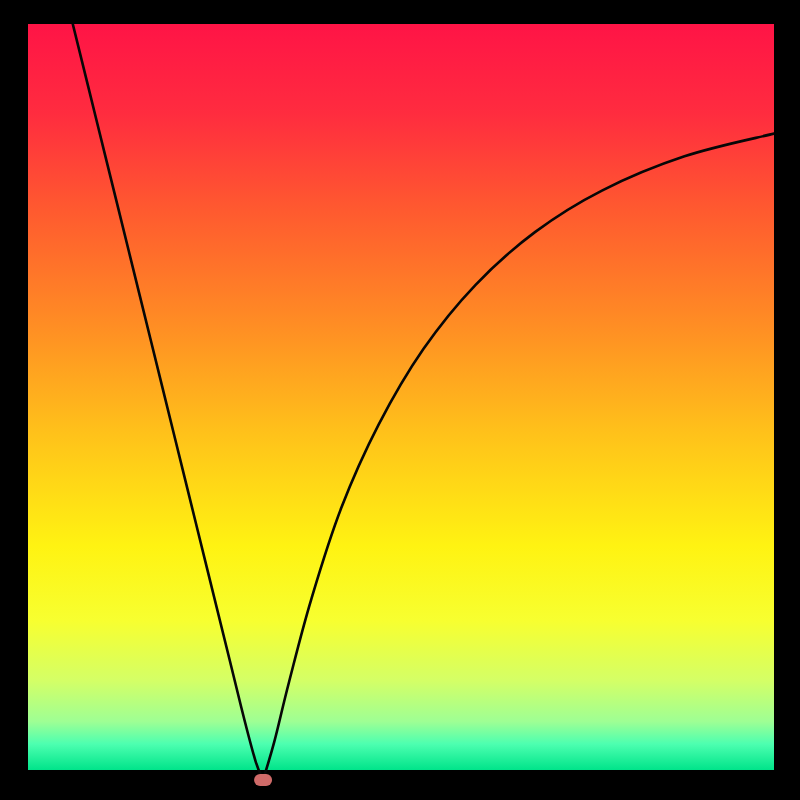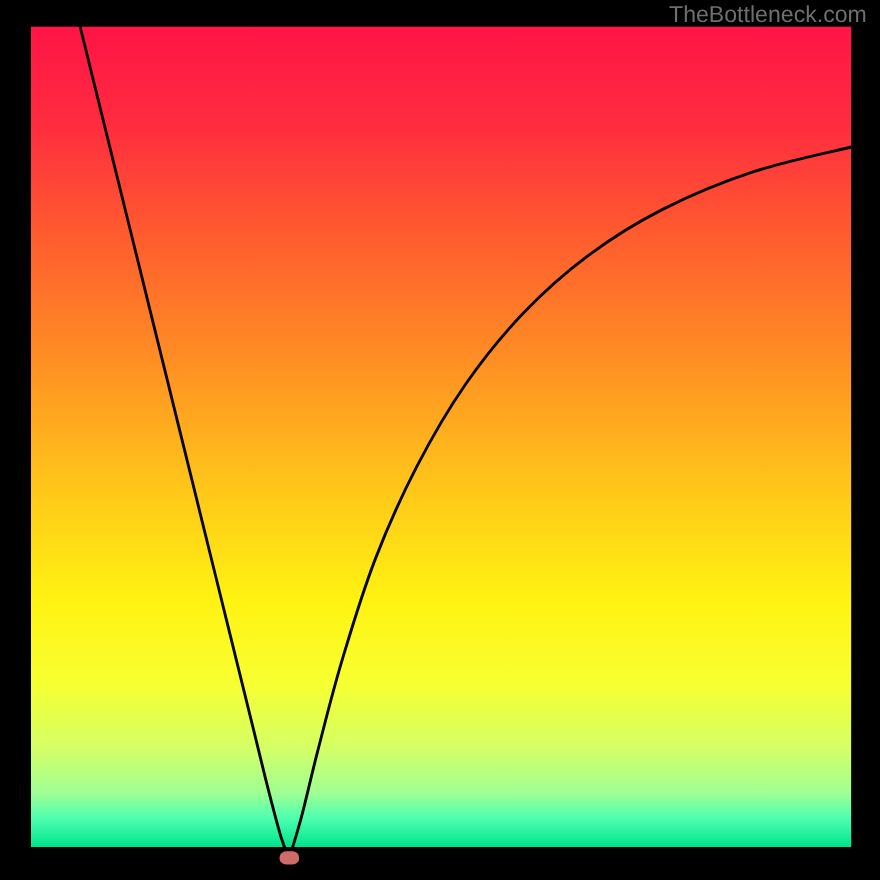--- a/index.html
+++ b/index.html
@@ -43,21 +43,20 @@
     color: #6f6f6f;
     font-size: 21px;
     letter-spacing: 0px;
     font-weight: 500;
   }
 </style>
 </head>
 <body>
 
 <div class="outer">
-  <div class="watermark">TheBottleneck.com</div>
   <div class="plot-area" id="plot" style="left: 28px; top: 24px; width: 746px; height: 756px;">
     <svg class="gradient-bg" id="grad-svg" preserveAspectRatio="none" viewBox="0 0 100 100">
       <defs>
         <linearGradient id="bg-grad" x1="0" y1="0" x2="0" y2="1">
             <stop offset="0%" stop-color="#ff1446"></stop>
             <stop offset="12%" stop-color="#ff2c3f"></stop>
             <stop offset="25%" stop-color="#ff5a2f"></stop>
             <stop offset="40%" stop-color="#ff8c24"></stop>
             <stop offset="55.00000000000001%" stop-color="#ffc21a"></stop>
             <stop offset="70%" stop-color="#fff312"></stop>

